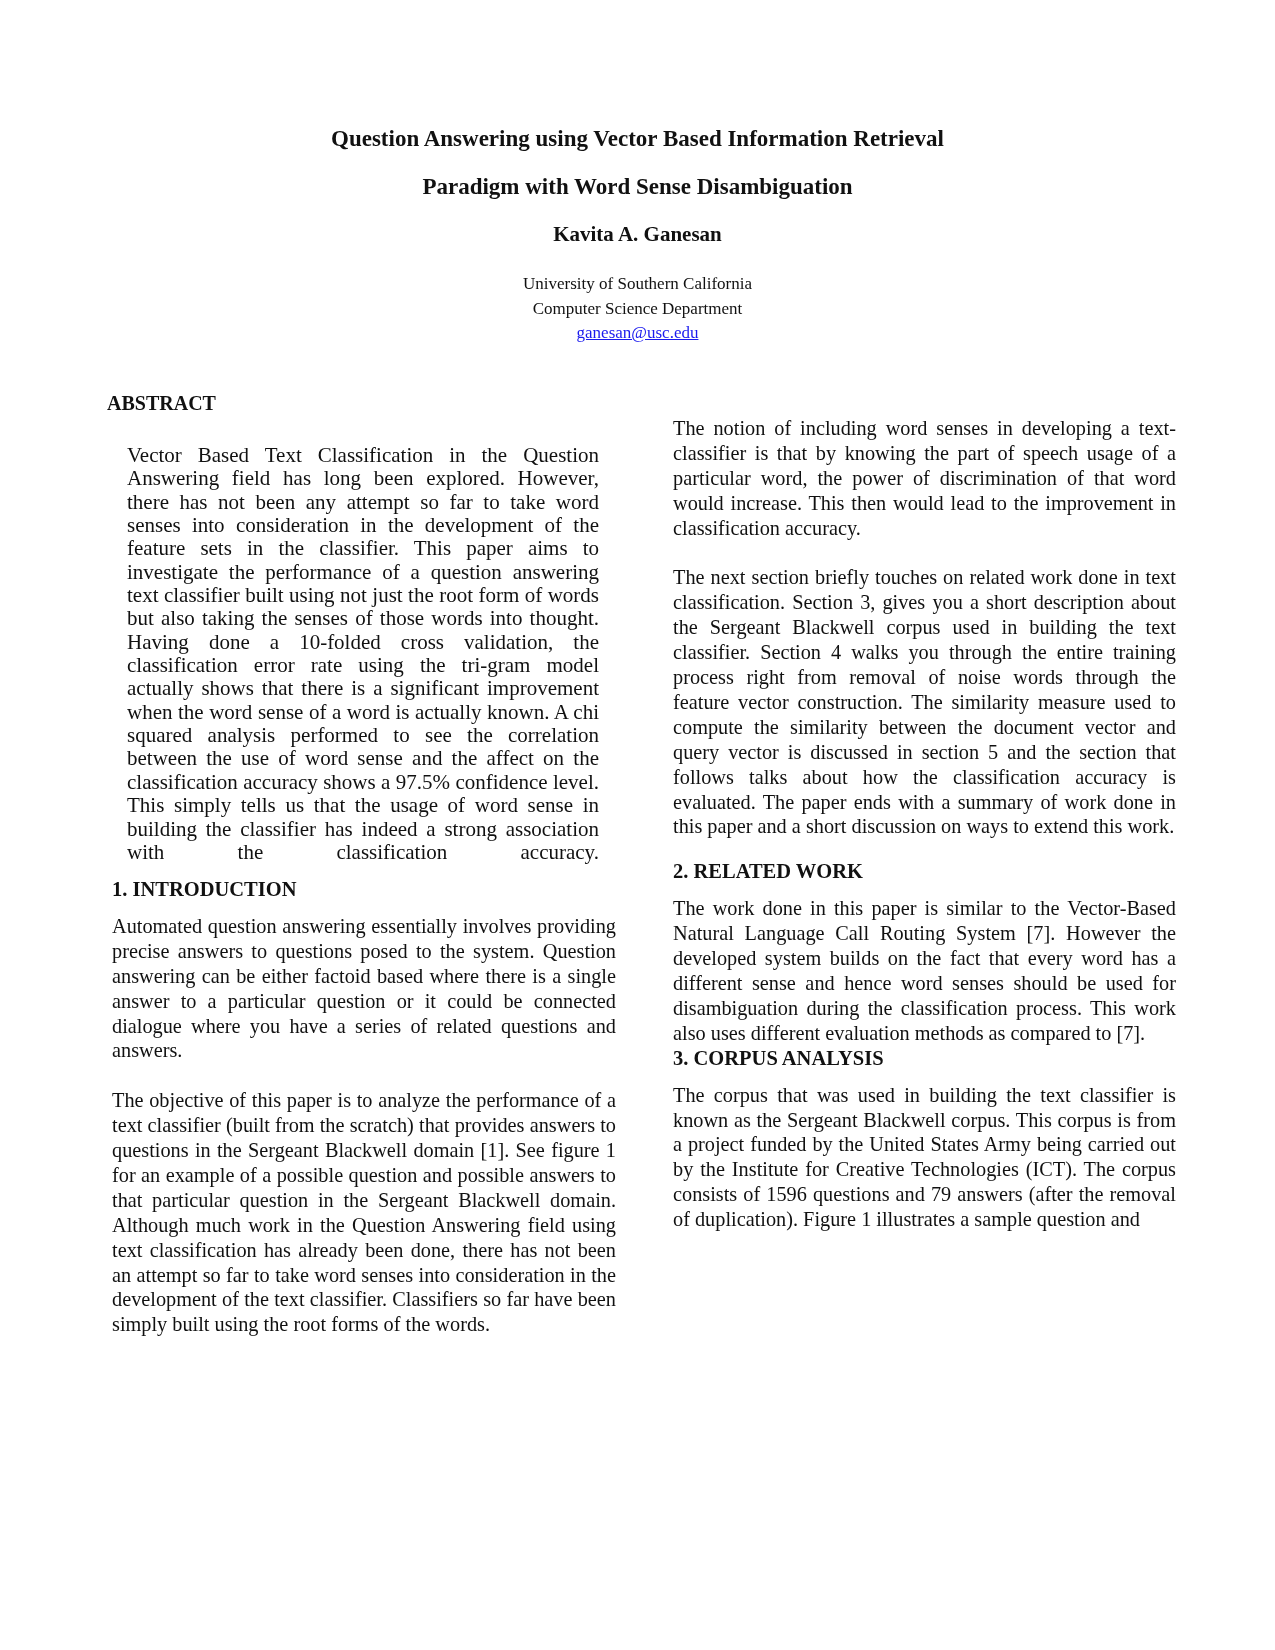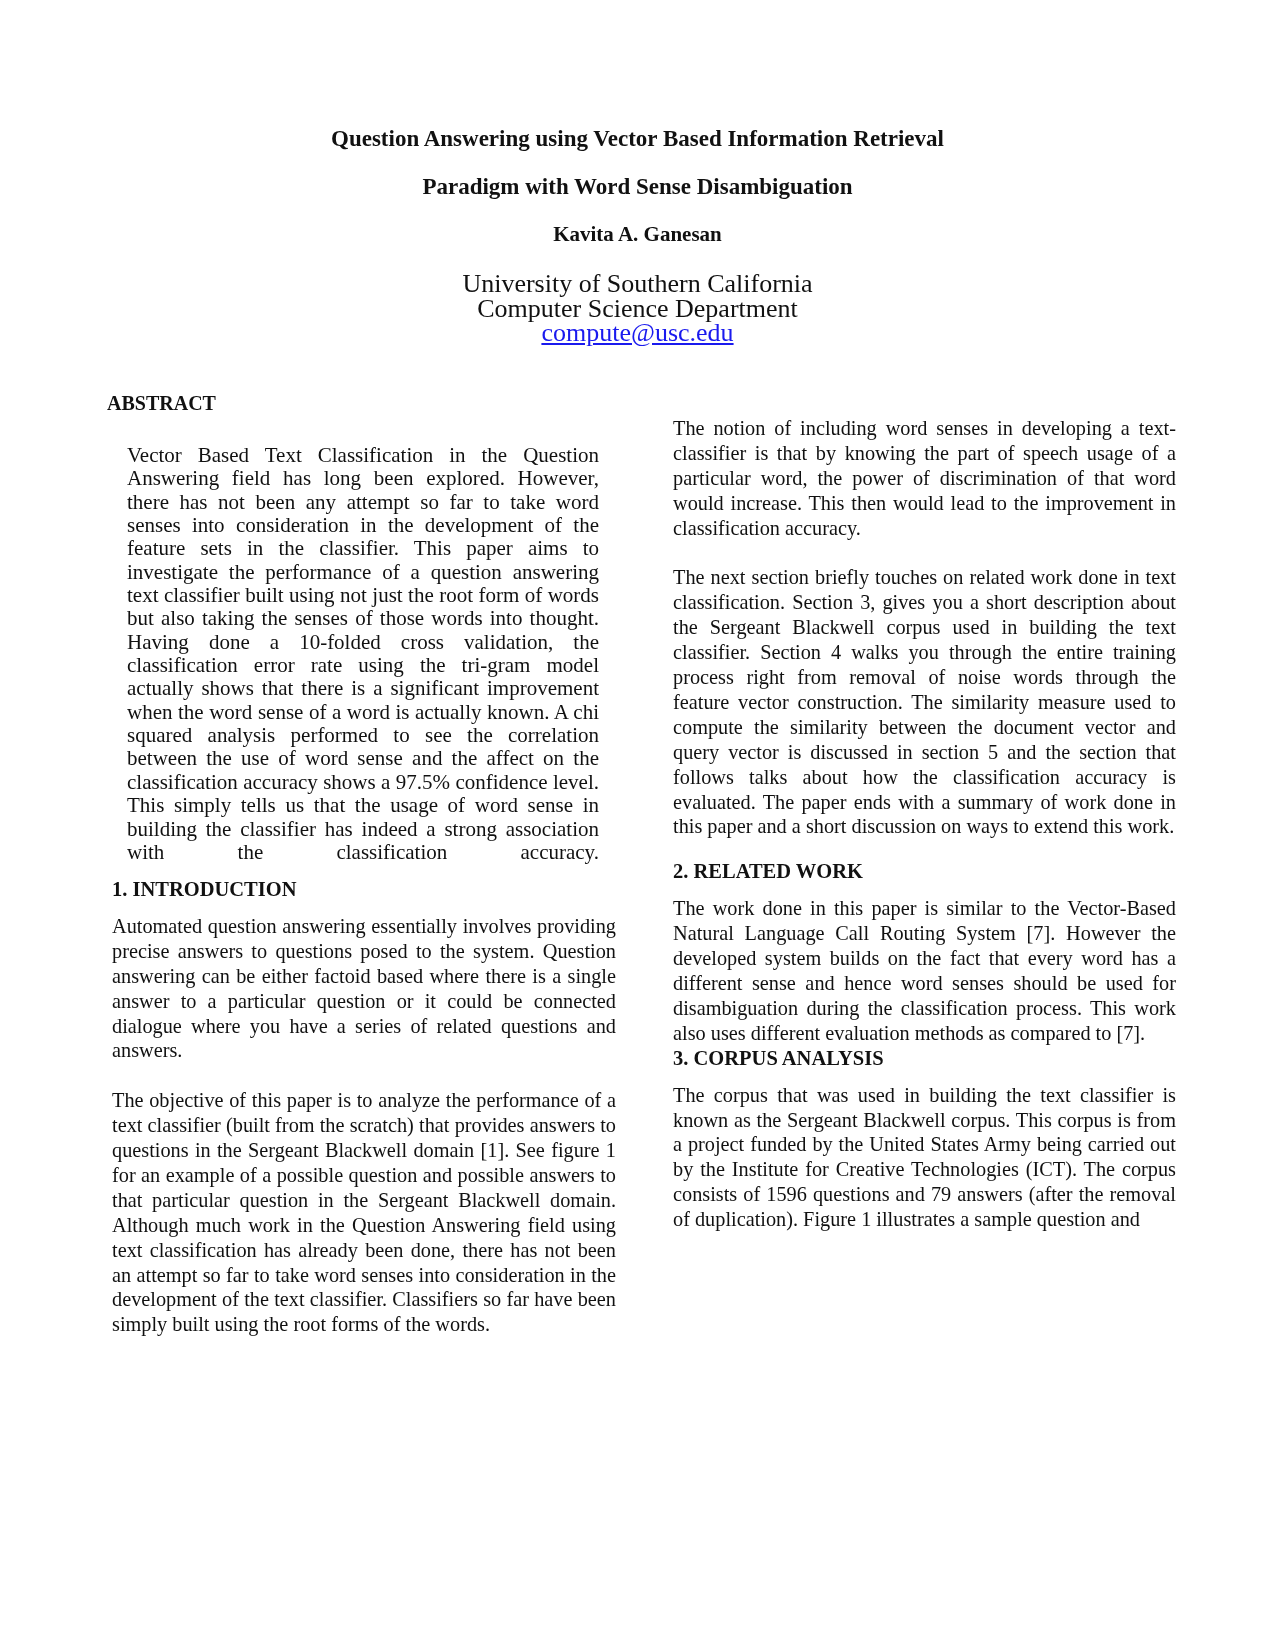--- a/index.html
+++ b/index.html
@@ -9,21 +9,21 @@
   }
   .title {
     position: absolute; left: 0; width: 1275px; text-align: center;
     font-weight: bold; font-size: 23px;
   }
   #title1 { top: 126px; }
   #title2 { top: 174px; }
   #author { position: absolute; top: 222px; left: 0; width: 1275px; text-align: center; font-weight: bold; font-size: 21px; }
   #affil {
     position: absolute; top: 272px; left: 0; width: 1275px; text-align: center;
-    font-size: 26px; line-height: 24.5px;
+    font-size: 17px; line-height: 24.5px;
   }
   #affil a { color: #1a1aee; text-decoration: underline; }
   .abs-head { position: absolute; top: 392px; left: 107px; width: 480px; text-align: left; font-weight: bold; font-size: 20px; }
   .abstract {
     position: absolute; top: 444px; left: 127px; width: 472px;
     font-size: 21px; line-height: 23.35px; text-align: justify; text-align-last: justify;
   }
   .col { position: absolute; font-size: 20.3px; line-height: 24.9px; text-align: justify; }
   .col p { margin: 0; }
   .col p.gap { margin-top: 24.9px; }
@@ -37,21 +37,21 @@
 </head>
 <body>
 
 <div class="title" id="title1">Question Answering using Vector Based Information Retrieval</div>
 <div class="title" id="title2">Paradigm with Word Sense Disambiguation</div>
 <div id="author">Kavita A. Ganesan</div>
 
 <div id="affil">
   <div>University of Southern California</div>
   <div>Computer Science Department</div>
-  <div><a>compute@usc.edu</a></div>
+  <div><a>ganesan@usc.edu</a></div>
 </div>
 
 <div class="abs-head">ABSTRACT</div>
 <div class="abstract">Vector Based Text Classification in the Question Answering field has long been explored. However, there has not been any attempt so far to take word senses into consideration in the development of the feature sets in the classifier. This paper aims to investigate the performance of a question answering text classifier built using not just the root form of words but also taking the senses of those words into thought. Having done a 10-folded cross validation, the classification error rate using the tri-gram model actually shows that there is a significant improvement when the word sense of a word is actually known. A chi squared analysis performed to see the correlation between the use of word sense and the affect on the classification accuracy shows a 97.5% confidence level. This simply tells us that the usage of word sense in building the classifier has indeed a strong association with the classification accuracy.</div>
 
 <div class="col" id="left-col">
   <h2 class="sec-head">1. INTRODUCTION</h2>
   <p>Automated question answering essentially involves providing precise answers to questions posed to the system. Question answering can be either factoid based where there is a single answer to a particular question or it could be connected dialogue where you have a series of related questions and answers.</p>
   <p class="gap">The objective of this paper is to analyze the performance of a text classifier (built from the scratch) that provides answers to questions in the Sergeant Blackwell domain [1]. See figure 1 for an example of a possible question and possible answers to that particular question in the Sergeant Blackwell domain. Although much work in the Question Answering field using text classification has already been done, there has not been an attempt so far to take word senses into consideration in the development of the text classifier. Classifiers so far have been simply built using the root forms of the words.</p>
 </div>

